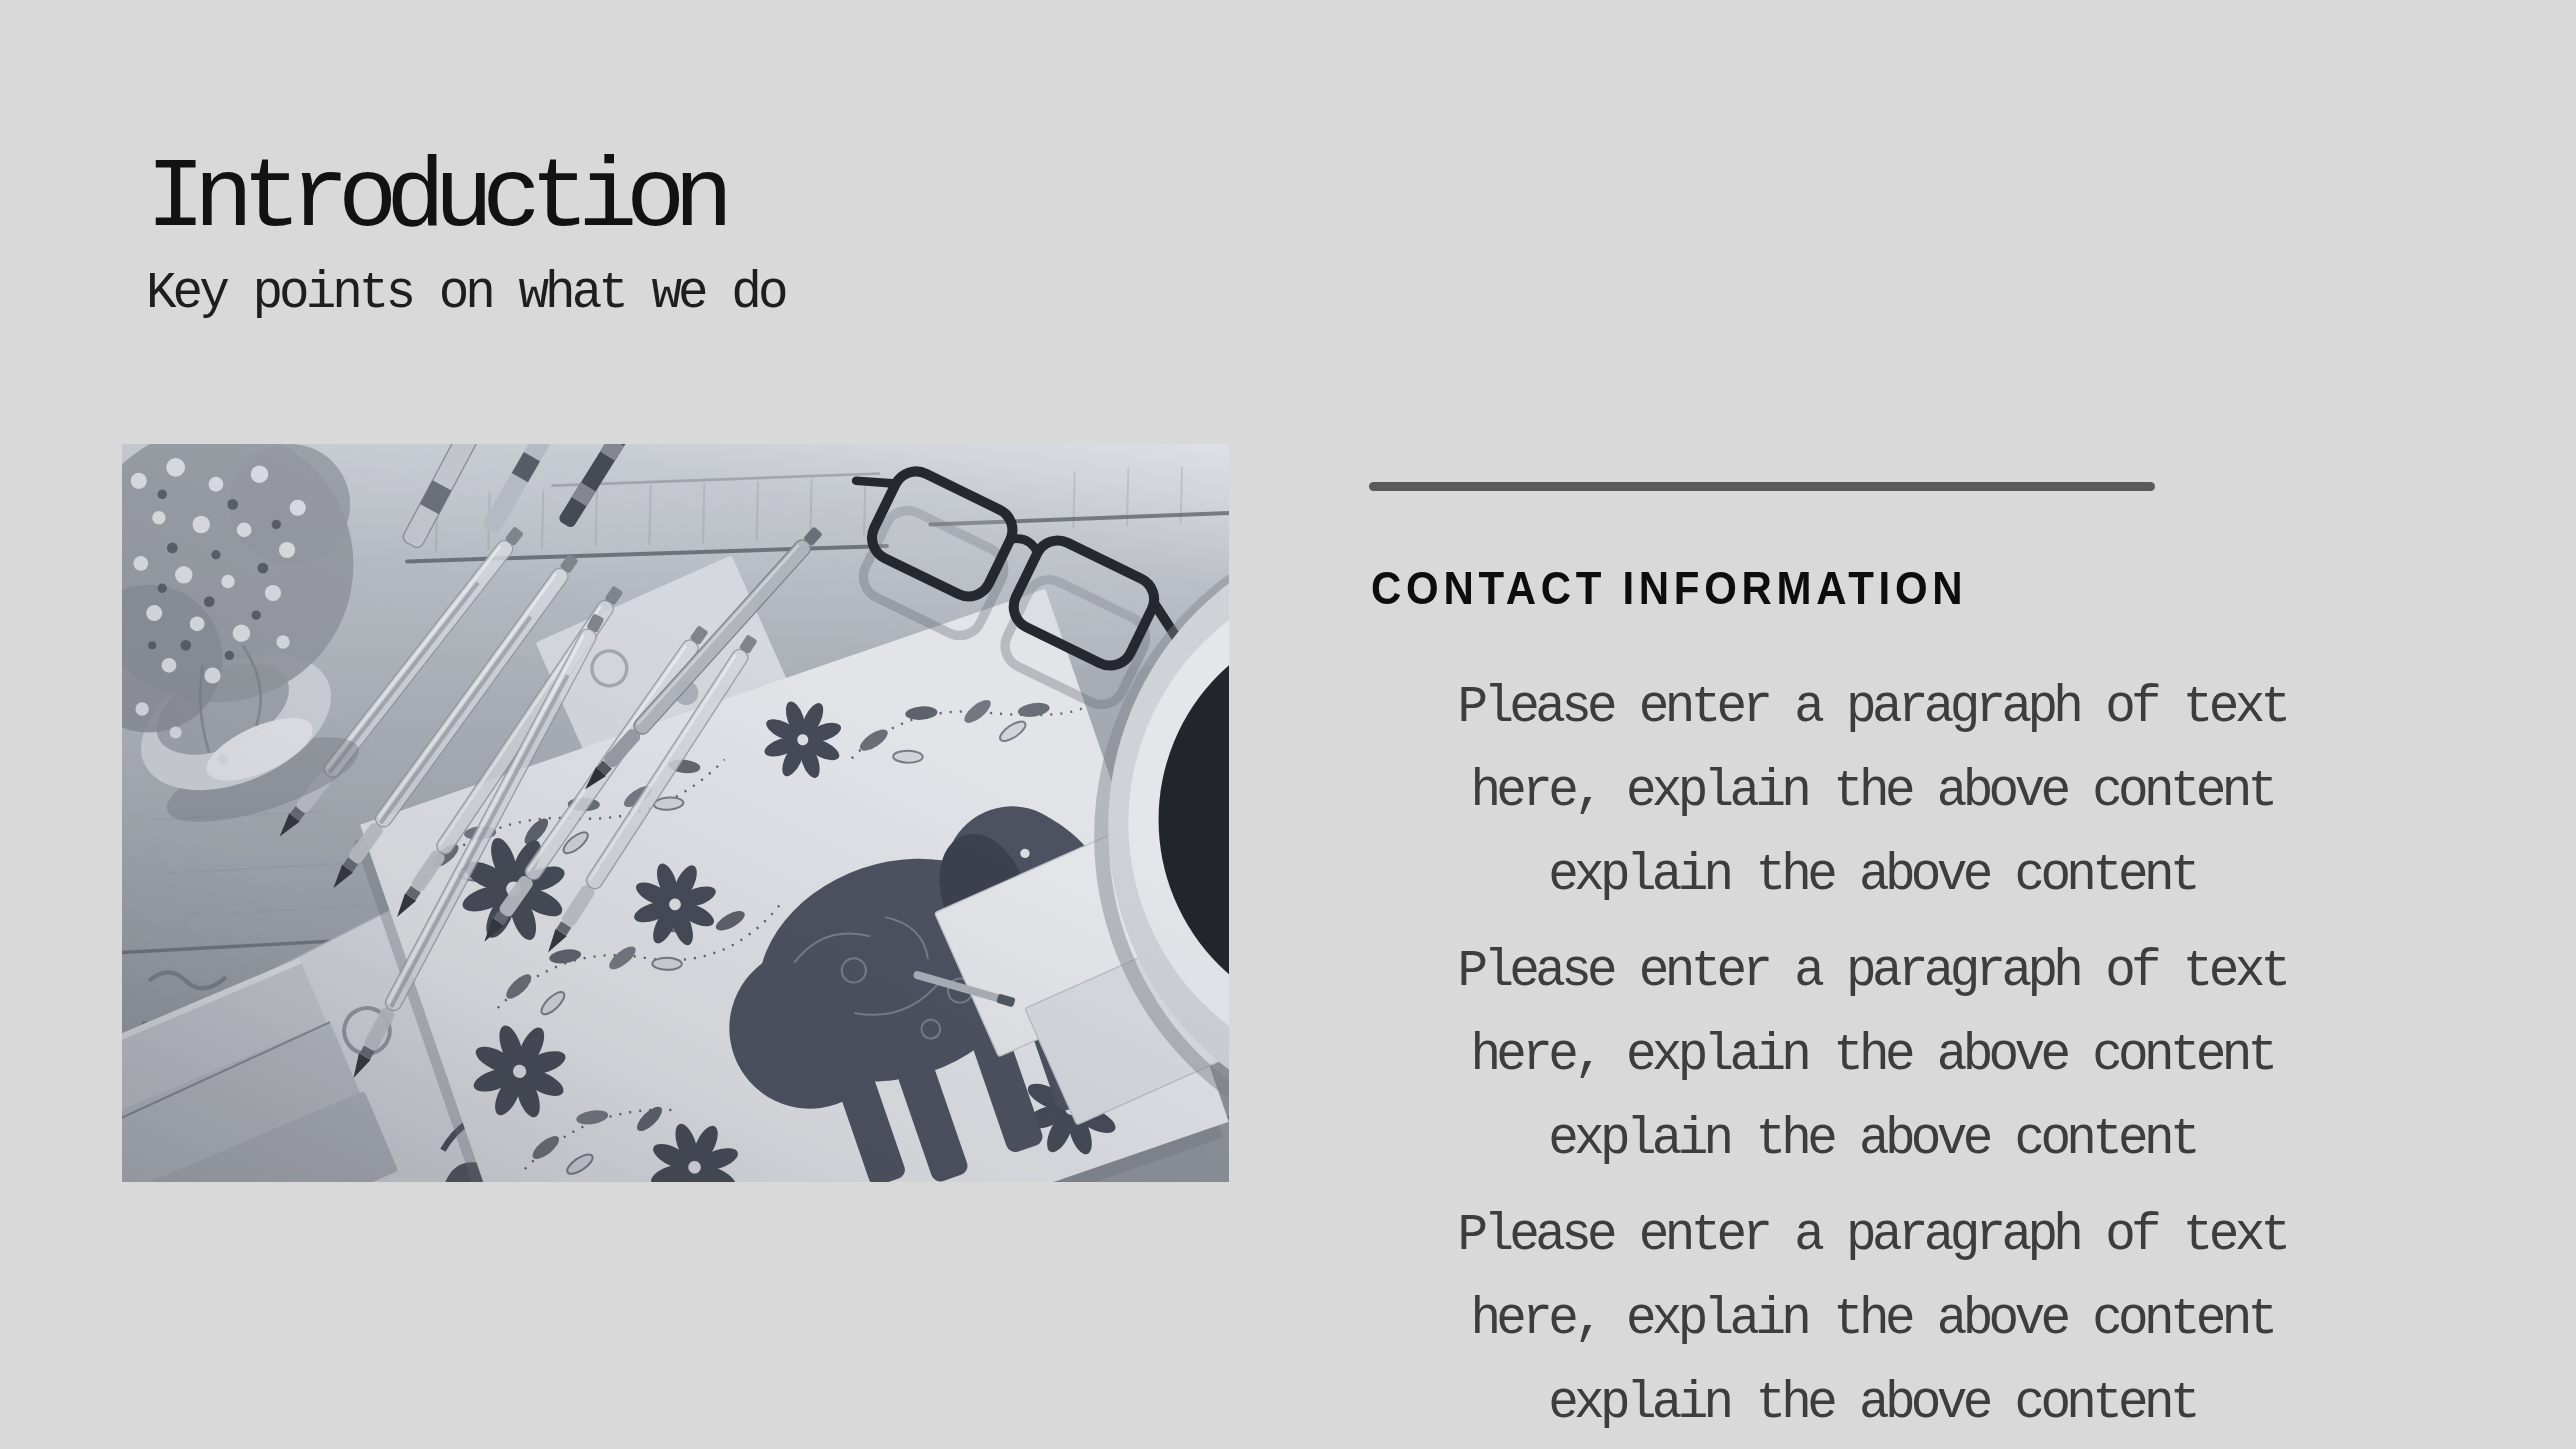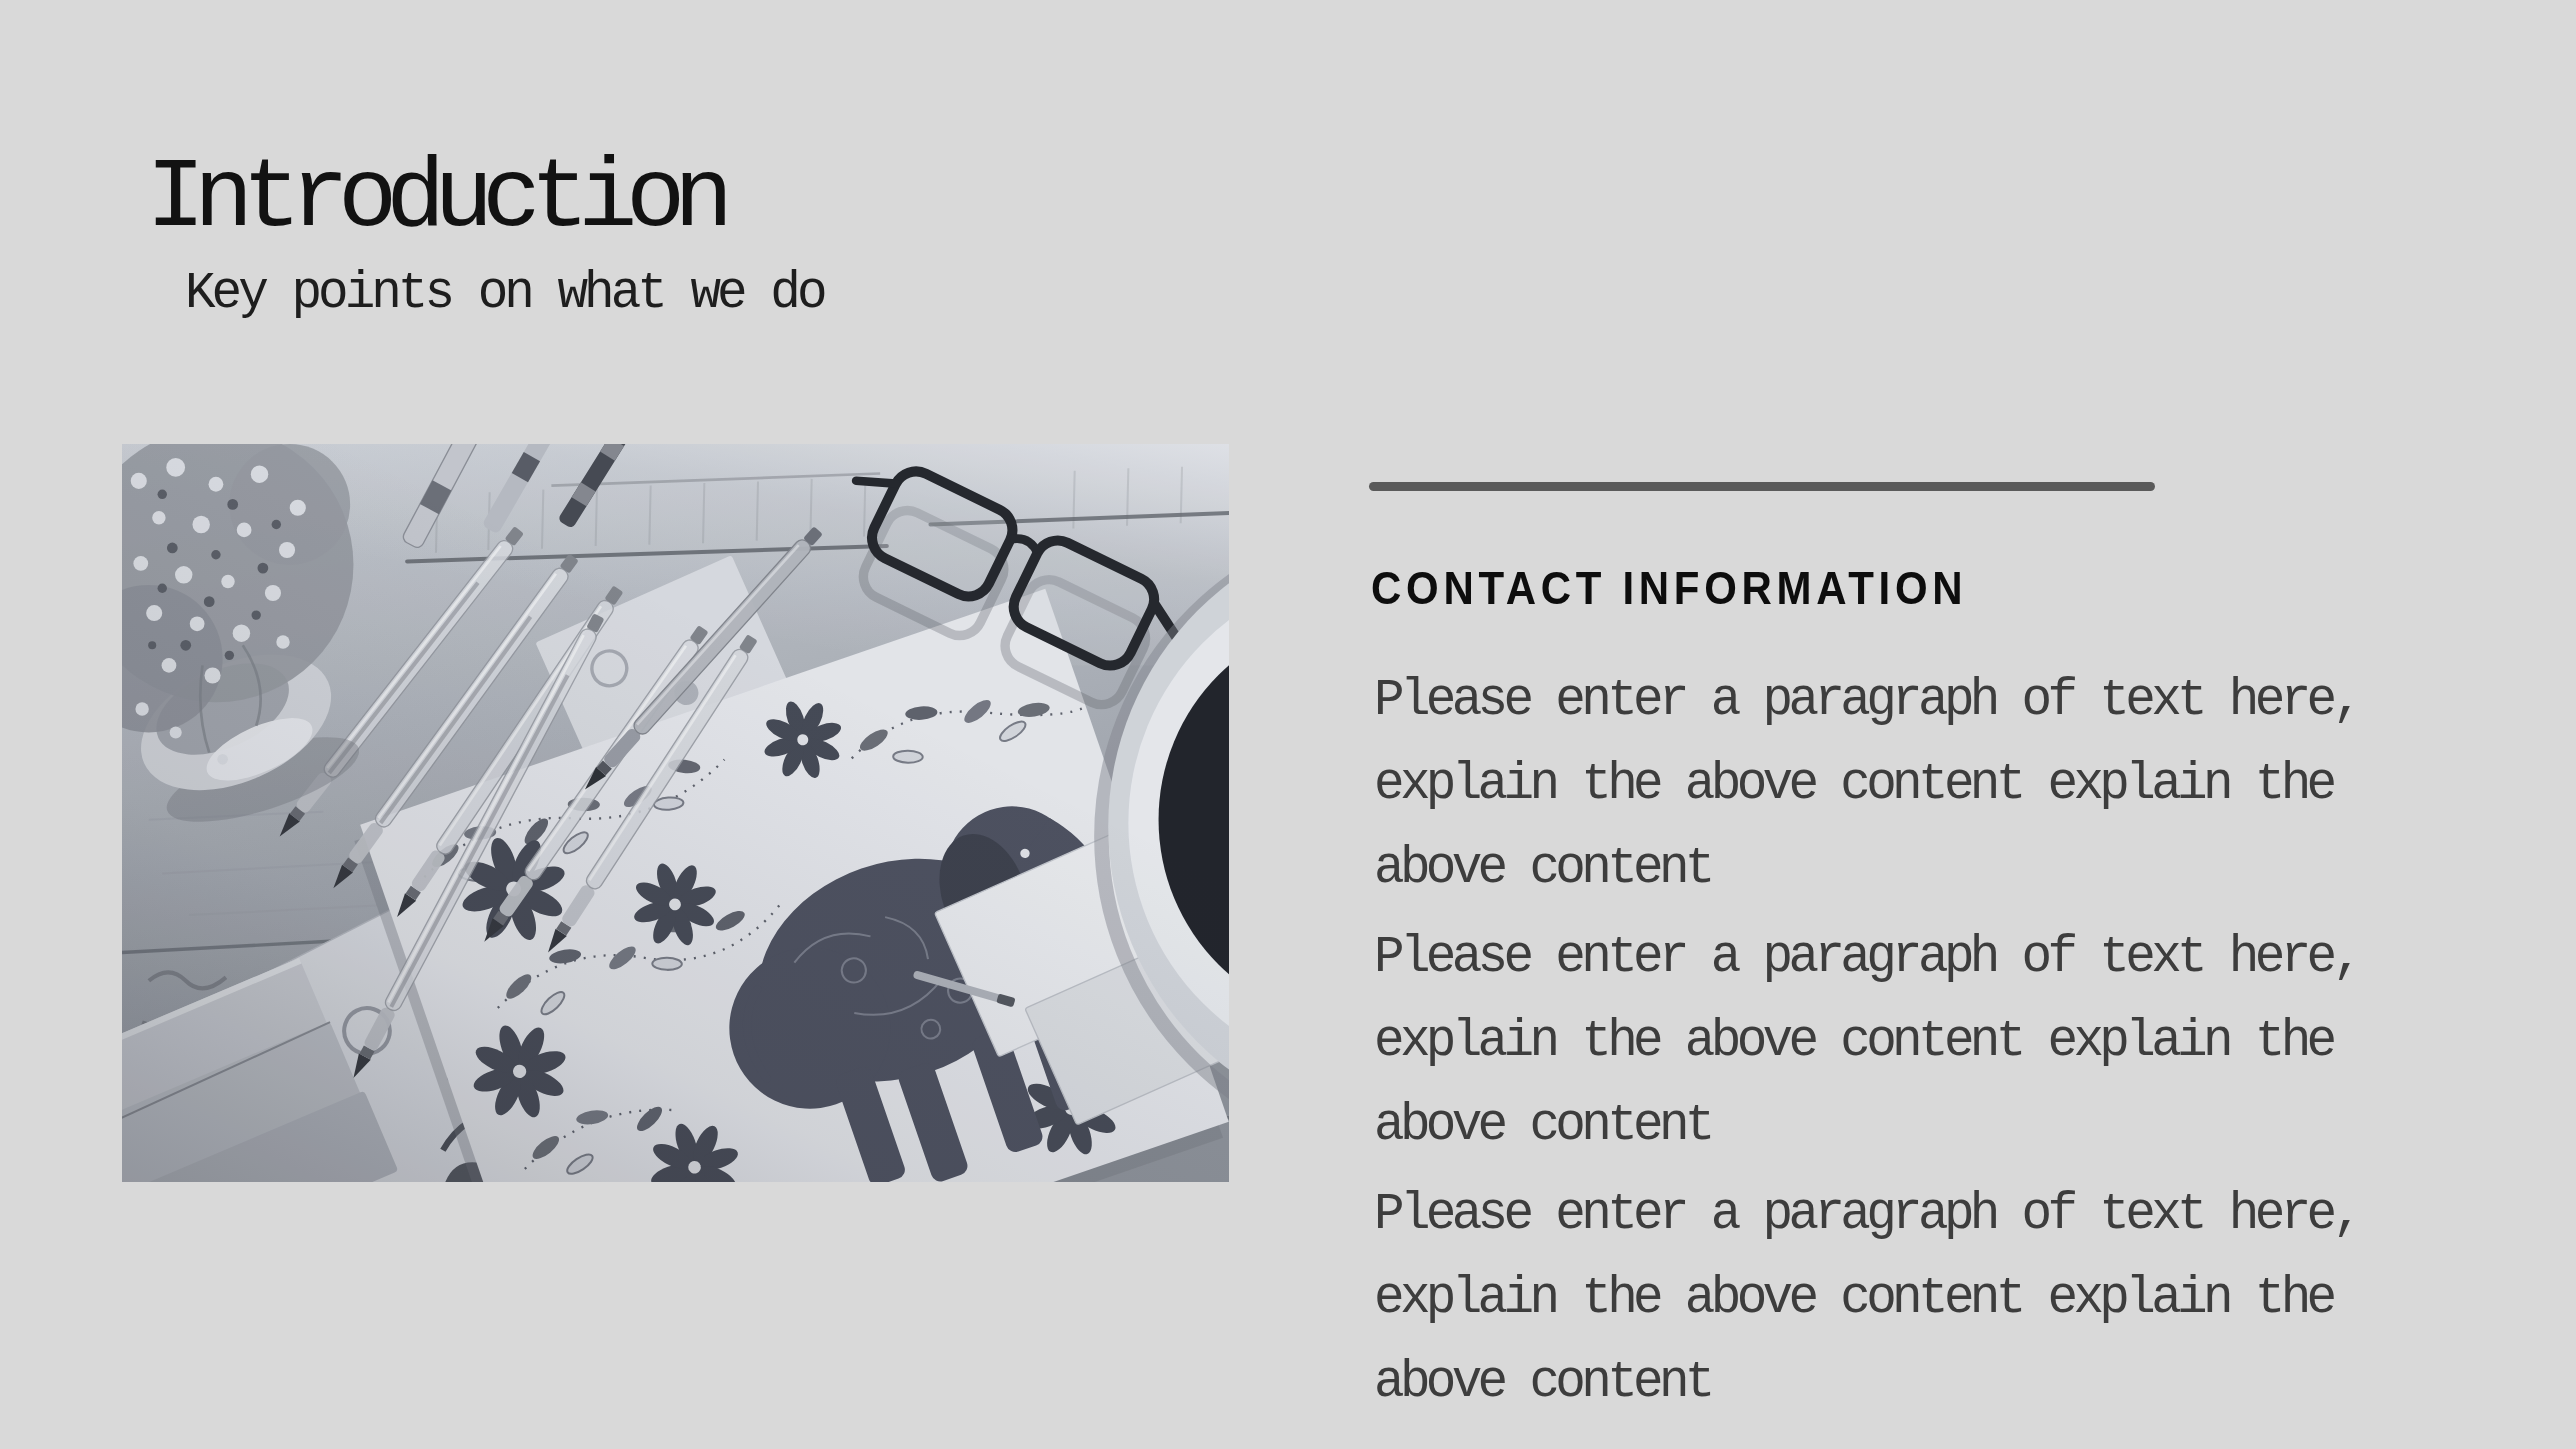--- a/index.html
+++ b/index.html
@@ -18,21 +18,20 @@
     font-size:99px;line-height:1;letter-spacing:-11.4px;
     color:var(--title_text,#121212);
     white-space:nowrap;
     font-family:Liberation Mono, monospace;
   }
   .subtitle{
     position:absolute;left:146px;top:268px;
     font-size:51px;line-height:1;letter-spacing:-4px;
     color:var(--subtitle_text,#1e1e1e);
     white-space:nowrap;
-    margin-left:39px;
   }
   .photo{
     position:absolute;left:122px;top:444px;
     width:1107px;height:738px;
     overflow:hidden;
   }
   .photo svg{display:block;width:100%;height:100%;}
   .divider{
     position:absolute;left:1369px;top:482px;
     width:786px;height:9.4px;border-radius:5.4px;
@@ -46,21 +45,21 @@
     transform:scaleY(1.10);transform-origin:left top;
     color:var(--heading_text,#0d0d0d);
     white-space:nowrap;
   }
   .paragraphs{
     position:absolute;left:1369px;top:654px;
     width:1006px;
     font-size:51px;line-height:84px;letter-spacing:-4.7px;
     color:var(--body_text,#3d3d3d);
   }
-  .paragraphs p{margin:5px;padding:0;}
+  .paragraphs p{margin:12px;padding:0;text-align:center;}
 </style>
 </head>
 <body>
 
 <div class="slide">
 
   <div class="title">Introduction</div>
   <div class="subtitle">Key points on what we do</div>
 
   <div class="photo">

